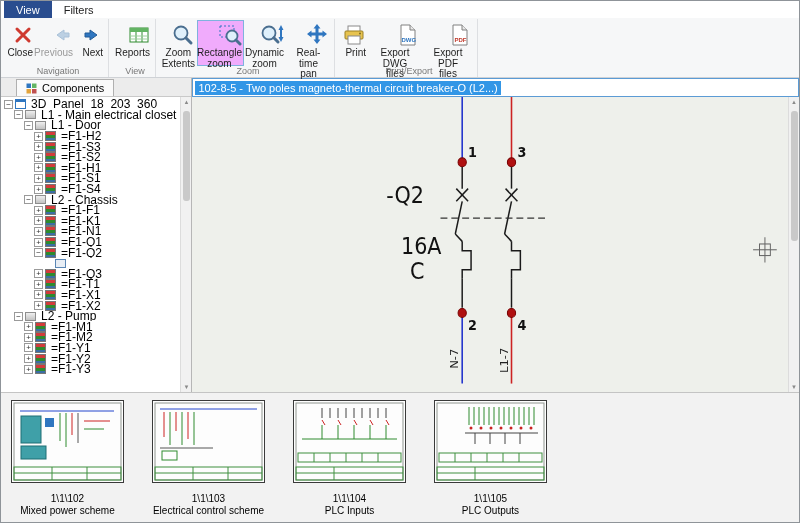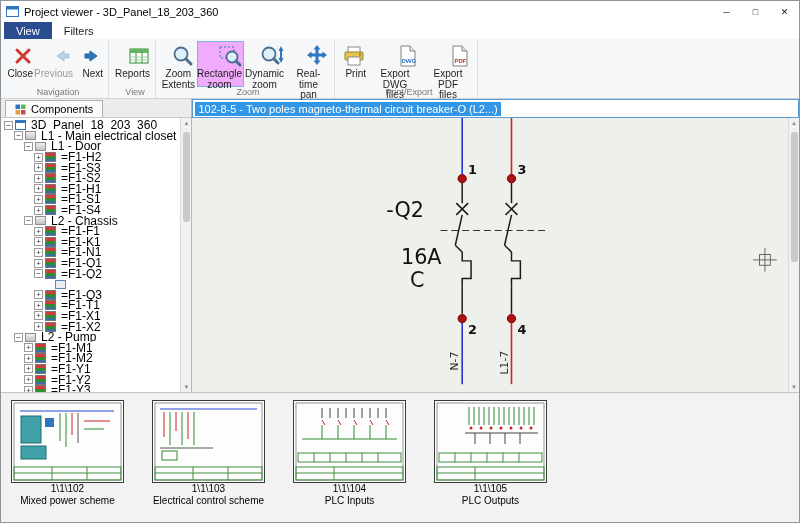--- a/index.html
+++ b/index.html
@@ -26,21 +26,21 @@
   .rgroup-label{position:absolute;left:6px;right:0;bottom:0;height:11px;line-height:10px;text-align:center;font-size:9px;color:#777}
   .rbtn{display:flex;flex-direction:column;align-items:flex-end;padding:2px 1px 0;border:1px solid transparent;height:46px}
   .rbtn .ricon{height:24px;display:flex;align-items:center;justify-content:center;margin-bottom:1px}
   .rlabel{font-size:10px;line-height:10.5px;text-align:center;white-space:pre-line;color:#1e1e1e}
   .rbtn.selected{background:#f0abfc;border-color:#7fb2de}
   .rbtn.disabled .rlabel{color:#9a9a9a}
 
   
   .main{flex:1;display:flex;min-height:0}
   .leftcol{flex:0 0 185px;display:flex;flex-direction:column;border-right:1px solid #b6b6b6;min-height:0}
-  .lefthead{flex:0 0 19px;background:#ececec;border-bottom:1px solid #c9c9c9;display:flex;align-items:stretch;padding-left:4px}
+  .lefthead{flex:0 0 19px;background:#ececec;border-bottom:1px solid #c9c9c9;display:flex;align-items:stretch;padding-left:15px}
   .comptab{display:flex;align-items:center;gap:5px;background:#fafafa;border:1px solid #b0b0b0;border-bottom:none;padding:0 9px;font-size:11px;margin-top:1px}
   .tree{flex:1;background:#fff;position:relative;overflow:hidden;padding:2px 13px 0 2px}
   .trow{height:10.6px;display:flex;align-items:center;white-space:nowrap;overflow:hidden}
   .exp{flex:0 0 9px;width:9px;height:9px;border:1px solid #9a9a9a;background:#fff;font-size:8px;line-height:7px;text-align:center;margin-right:2px;color:#333}
   .exp.none{border:none;background:transparent}
   .ticon{flex:0 0 11px;width:11px;height:10px;margin-right:3px}
   .project-icon{background:#fff;border:1px solid #2f76c0;box-shadow:inset 0 2px 0 #2f76c0}
   .location-icon{background:linear-gradient(180deg,#efefef,#c3c3c3);border:1px solid #8e8e8e;height:9px}
   .component-icon{background:linear-gradient(180deg,#d23b3b 0 35%,#2e8b2e 35% 70%,#3a6ea5 70% 100%);border:1px solid #777}
   .symbol-icon{background:#e8eef5;border:1px solid #5b87b5;height:9px}
@@ -68,41 +68,27 @@
   .varrow{position:absolute;left:0;right:0;height:10px;text-align:center;color:#8a8a8a;font-size:6px;line-height:10px}
   .varrow.up{top:0}.varrow.down{bottom:0}
   .varrow.up::before{content:"\25B2"} .varrow.down::before{content:"\25BC"}
   .vthumb{position:absolute;left:2px;width:7px;border-radius:3px;background:#c9c9c9}
 
   
   .thumbstrip{flex:0 0 130px;background:#f2f2f2;border-top:1px solid #c4c4c4;display:flex;gap:28px;padding:7px 0 0 10px}
   .thumb{width:113px;display:flex;flex-direction:column;align-items:center}
   .thumbimg{width:113px;height:83px;background:#fff;border:1px solid #3a3a3a}
   .tc1,.tc2{font-size:10px;line-height:12px}
-  .tc1{margin-top:0}
+  .tc1{margin-top:10px}
 </style>
 </head>
 <body>
 
 <div class="window">
 
-  <div class="titlebar">
-    <span class="app-icon">
-      <svg width="13" height="11">
-          <rect x="0.5" y="0.5" width="12" height="10" fill="#fff" stroke="#2f76c0"></rect>
-          <rect x="0.5" y="0.5" width="12" height="3" fill="#2f76c0"></rect>
-        </svg>
-    </span>
-    <span class="title">Project viewer - 3D_Panel_18_203_360</span>
-    <span class="win-controls">
-      <span class="win-btn">─</span>
-      <span class="win-btn">□</span>
-      <span class="win-btn">✕</span>
-    </span>
-  </div>
 
   <div class="tabstrip">
     <span class="rtab active">View</span>
     <span class="rtab">Filters</span>
   </div>
 
   <div class="ribbon">
 
     <div class="rgroup">
       <div class="rbtn" style="width:30px">

